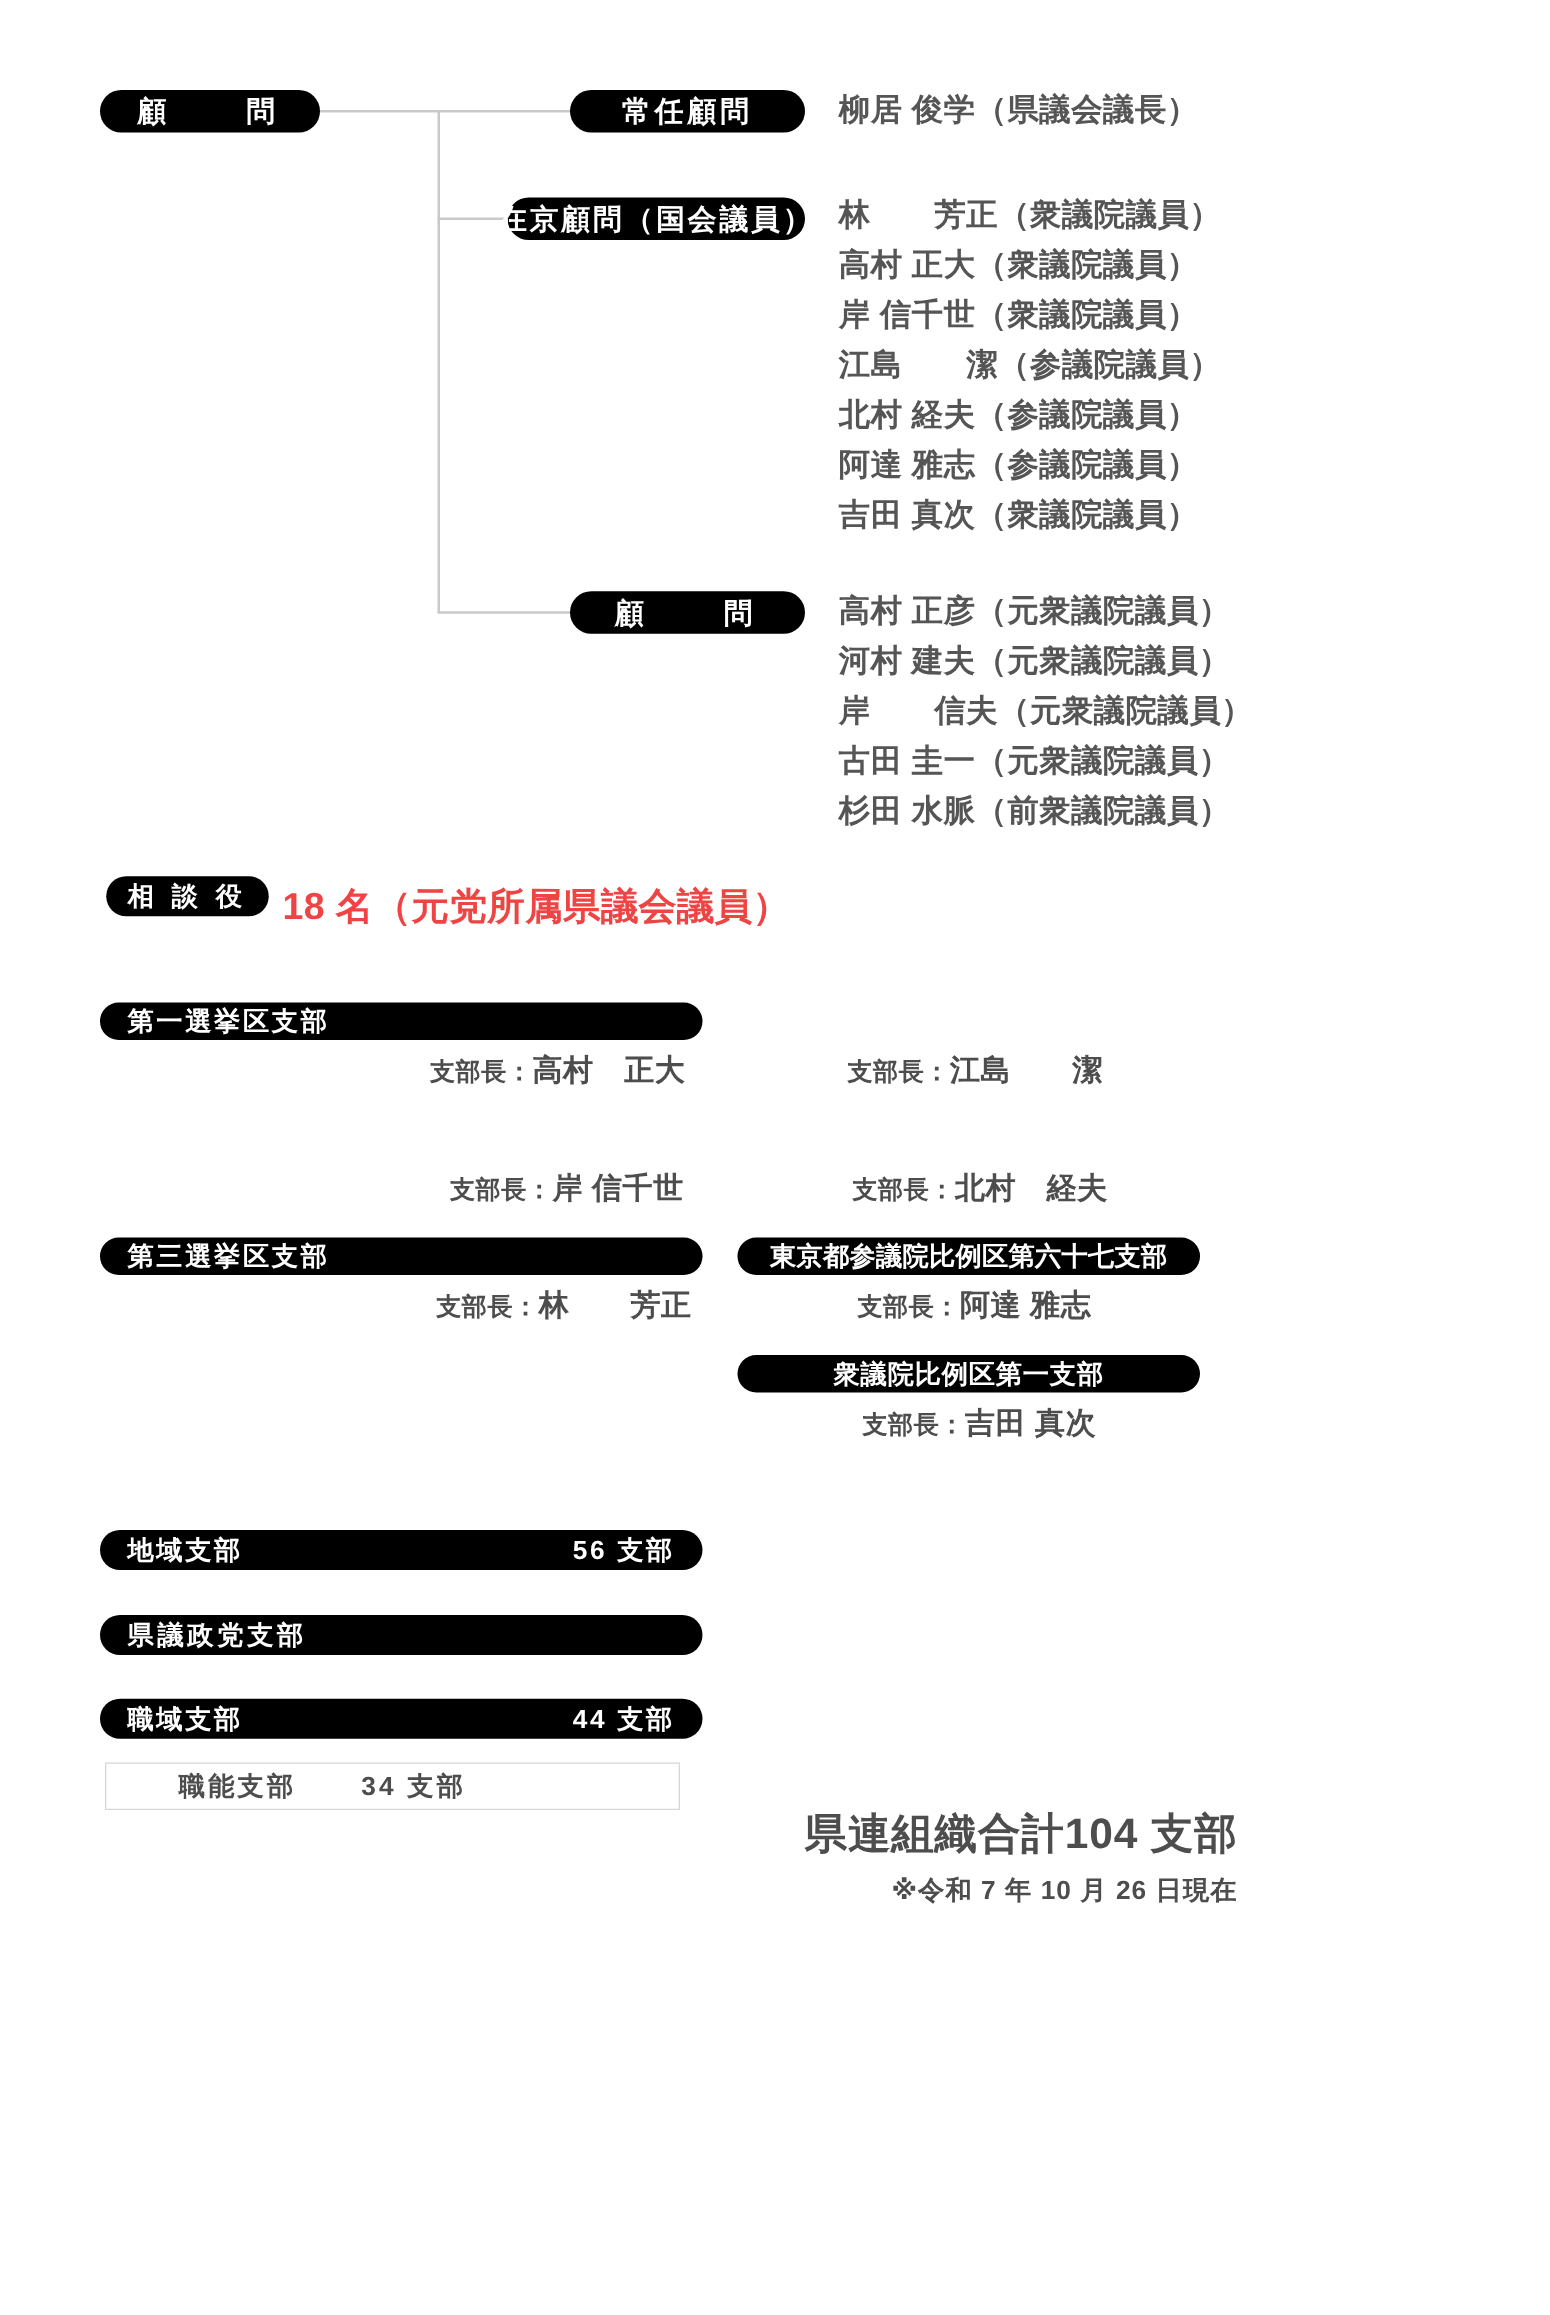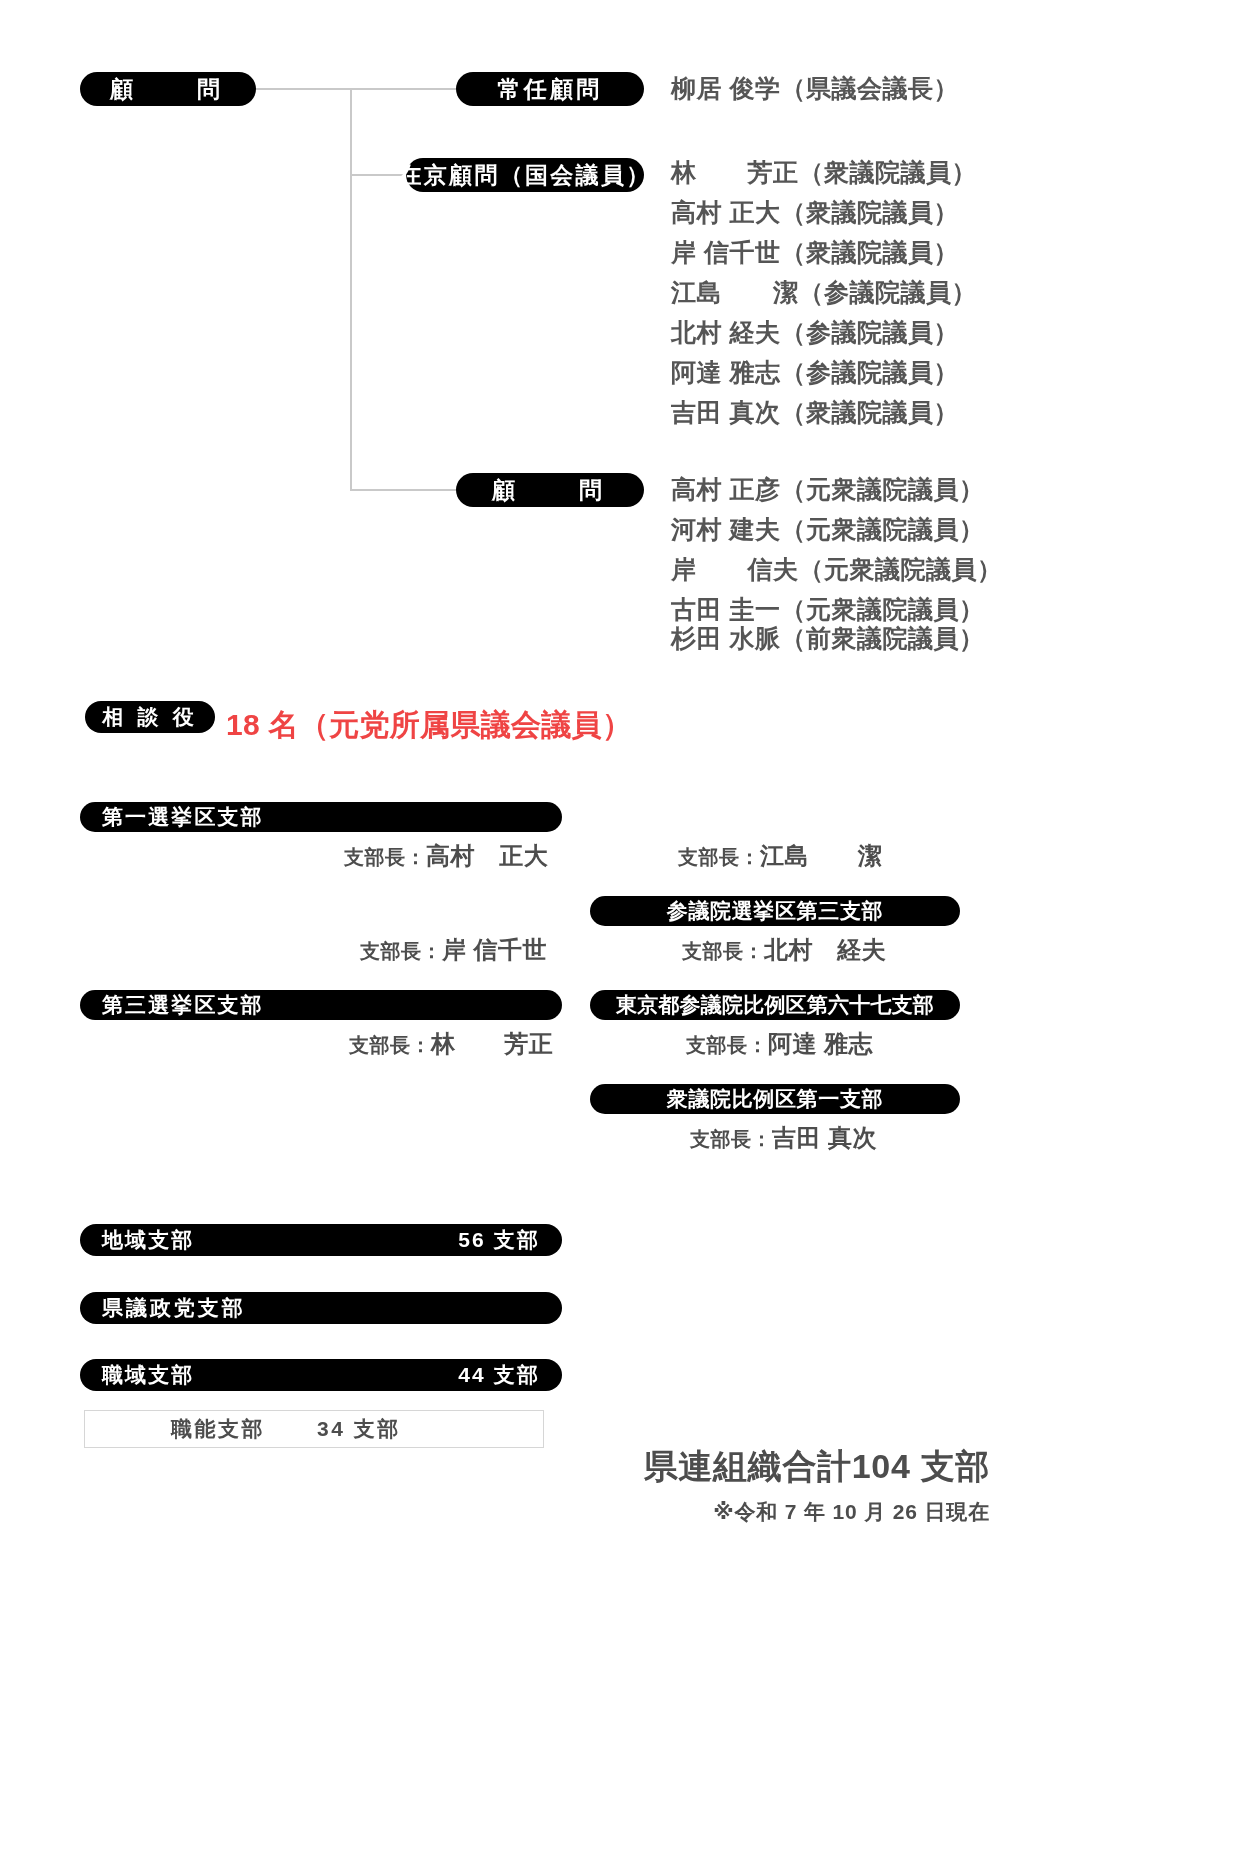--- a/index.html
+++ b/index.html
@@ -70,21 +70,20 @@
     position:absolute;
     border:1.5px solid #d6d6d6;
     background:#ffffff;
     box-sizing:border-box;
     display:flex;
     align-items:center;
     font-size:21px;
     font-weight:700;
     color:#4d4d4d;
     letter-spacing:.12em;
-    padding-left:28px;
   }
   .box .b-label{margin-left:58px;}
   .box .b-val{margin-left:52px;}
 
   .total{
     position:absolute;
     text-align:right;
     color:#4d4d4d;
   }
   .total .t-main{font-size:34px;font-weight:700;letter-spacing:.02em;white-space:nowrap;}
@@ -124,21 +123,21 @@
     <div class="nm">吉田 真次（衆議院議員）</div>
   </div>
 
   <div class="pill" style="left:456px;top:473px;width:188px;height:34px;font-size:23px;letter-spacing:.26em;">
     <span>顧　　問</span>
   </div>
   <div class="namelist" style="left:671px;top:477px;">
     <div class="nm" style="margin-bottom:15px;">高村 正彦（元衆議院議員）</div>
     <div class="nm" style="margin-bottom:15px;">河村 建夫（元衆議院議員）</div>
     <div class="nm" style="margin-bottom:15px;">岸　　信夫（元衆議院議員）</div>
-    <div class="nm" style="margin-bottom:4px;">古田 圭一（元衆議院議員）</div>
+    <div class="nm" style="margin-bottom:15px;">古田 圭一（元衆議院議員）</div>
     <div class="nm">杉田 水脈（前衆議院議員）</div>
   </div>
 
   <div class="pill" style="left:85px;top:701px;width:130px;height:32px;font-size:21px;letter-spacing:.20em;">
     <span>相 談 役</span>
   </div>
   <div class="counsel-txt" style="left:226px;top:705px;">18 名（元党所属県議会議員）</div>
 
   <div class="pill wide" style="left:80px;top:802px;width:482px;height:30px;font-size:21px;">
     <span>第一選挙区支部</span>
@@ -155,23 +154,20 @@
     <span>第三選挙区支部</span>
   </div>
   <div class="chief" style="left:349px;top:1028px;">
     <span class="lab">支部長：</span><span>林　　芳正</span>
   </div>
 
   <div class="chief" style="left:678px;top:840px;">
     <span class="lab">支部長：</span><span>江島　　潔</span>
   </div>
 
-  <div class="pill" style="left:590px;top:896px;width:370px;height:30px;font-size:21px;letter-spacing:.03em;">
-    <span>参議院選挙区第三支部</span>
-  </div>
   <div class="chief" style="left:682px;top:934px;">
     <span class="lab">支部長：</span><span>北村　経夫</span>
   </div>
 
   <div class="pill" style="left:590px;top:990px;width:370px;height:30px;font-size:21px;letter-spacing:.01em;">
     <span>東京都参議院比例区第六十七支部</span>
   </div>
   <div class="chief" style="left:686px;top:1028px;">
     <span class="lab">支部長：</span><span>阿達 雅志</span>
   </div>

